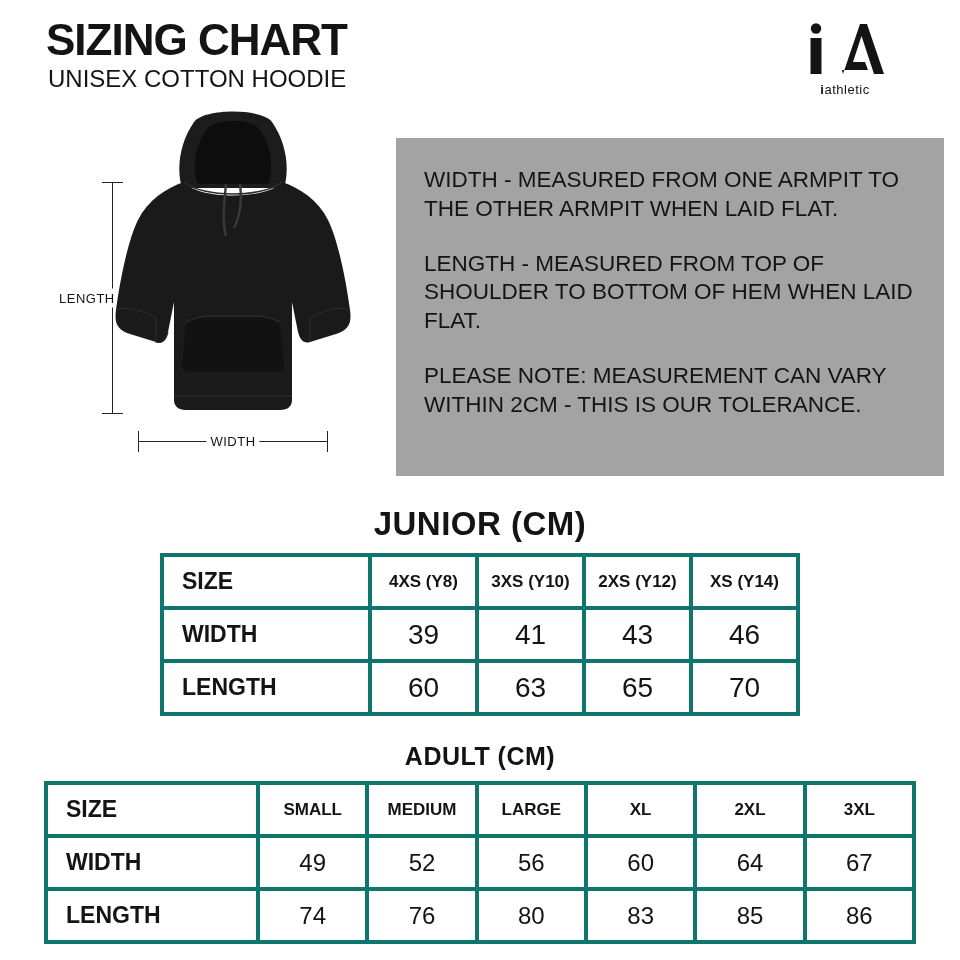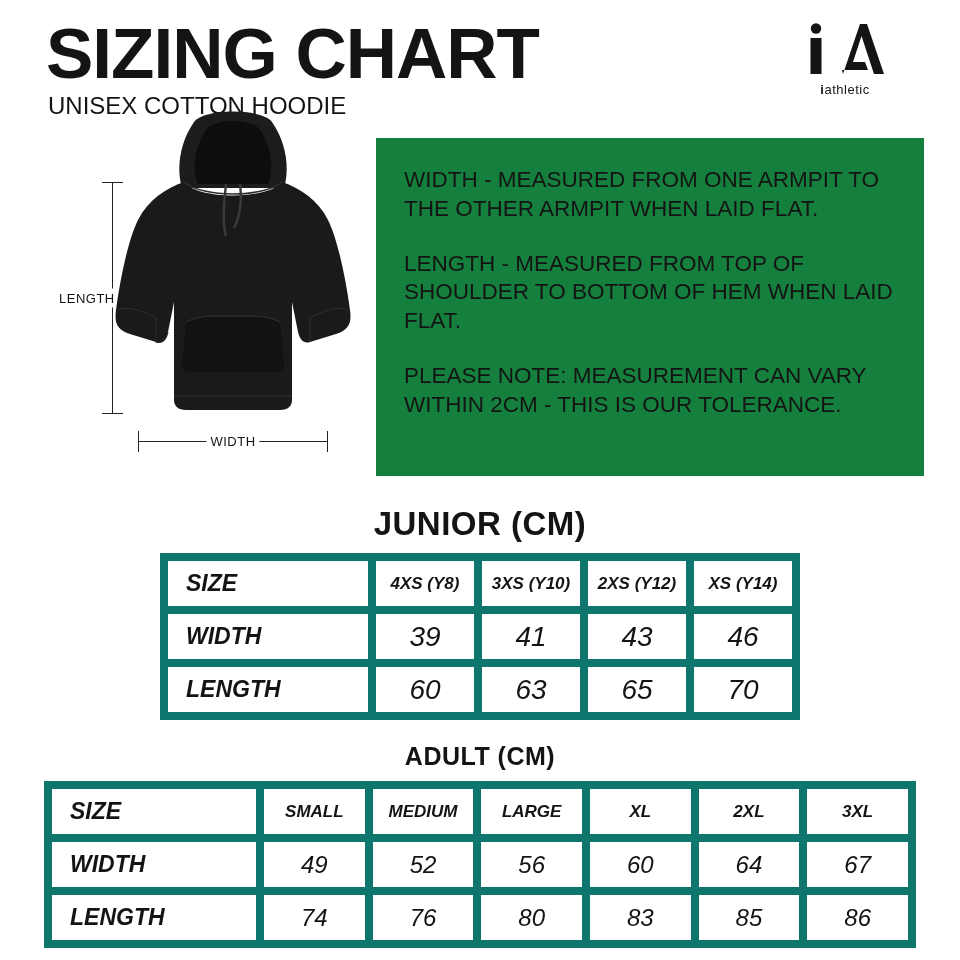--- a/index.html
+++ b/index.html
@@ -17,21 +17,21 @@
     background: #ffffff;
   }
 
   
   .header {
     position: absolute;
     left: 46px; top: 18px;
     width: 880px;
   }
   .title {
-    font-size: 71px;
+    font-size: 44px;
     font-weight: 700;
     letter-spacing: -1px;
     line-height: 1.0;
     margin: 0;
     text-transform: uppercase;
   }
   .subtitle {
     font-size: 24px;
     font-weight: 400;
     letter-spacing: 0px;
@@ -120,23 +120,23 @@
     transform: translate(-50%, -50%);
     background: #fff;
     padding: 1px 4px;
     font-size: 13px;
     letter-spacing: 0.5px;
   }
 
   
   .notes {
     position: absolute;
-    left: 376px; top: 138px;
+    left: 396px; top: 138px;
     width: 548px; height: 338px;
-    background: #15803d;
+    background: #a3a3a3;
     padding: 28px 30px 0 28px;
   }
   .notes p {
     margin: 0 0 26px 0;
     font-size: 22.5px;
     line-height: 1.28;
     letter-spacing: 0px;
     text-transform: uppercase;
   }
   .notes p:last-child { margin-bottom: 0; }
@@ -150,24 +150,23 @@
     letter-spacing: 0.5px;
     margin-bottom: 10px;
     text-transform: uppercase;
   }
   table {
     border-collapse: collapse;
     width: 100%;
     table-layout: fixed;
   }
   table td, table th {
-    border: 8px solid #0f766e;
+    border: 4px solid #0f766e;
     text-align: center;
     font-weight: 400;
-    font-style: italic;
   }
   .row-label {
     text-align: left !important;
     padding-left: 18px;
     font-weight: 700;
   }
 
   
   #junior-block { left: 160px; top: 505px; width: 640px; }
   #junior-block .table-caption { font-size: 33px; }

